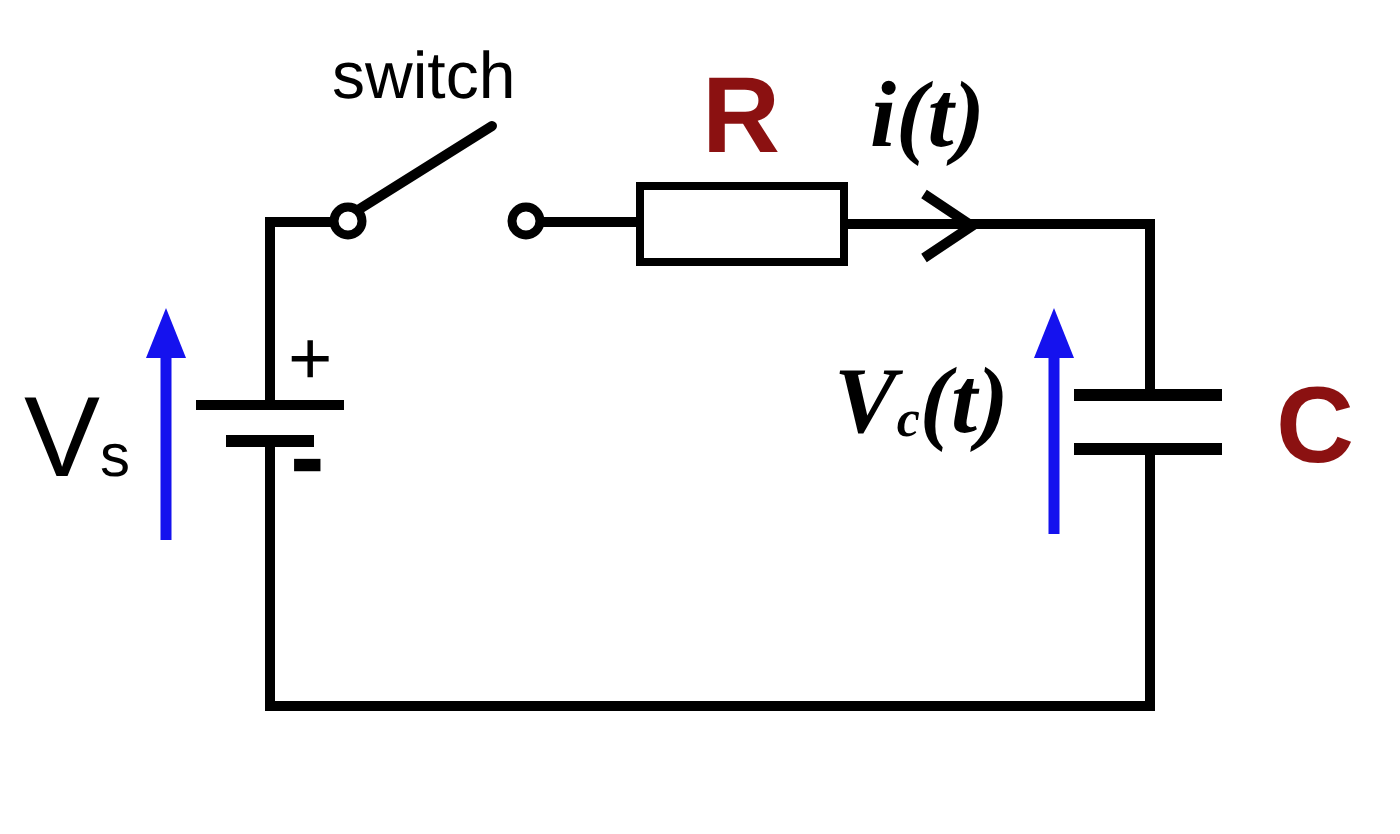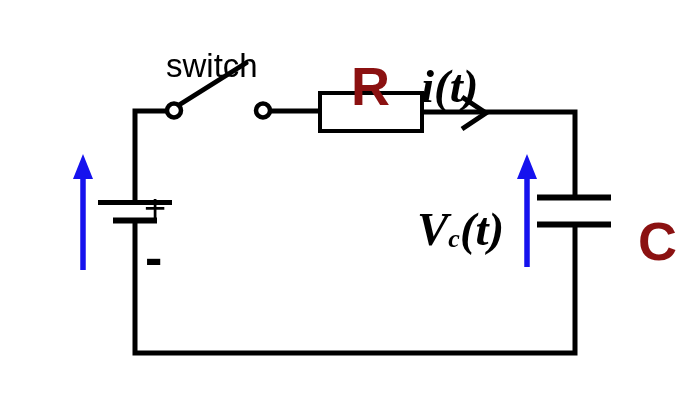--- a/index.html
+++ b/index.html
@@ -23,21 +23,20 @@
   .contact{fill:#ffffff;stroke:var(--wire);stroke-width:4.5;}
   .comp{fill:#ffffff;stroke:var(--wire);stroke-width:4;}
   .plate{stroke:var(--wire);fill:none;}
   .arrow-shaft{stroke:var(--arrow);stroke-width:5.5;}
   .arrow-head{fill:var(--arrow);stroke:none;}
   .lbl{
     position:absolute;
     line-height:1;
     color:var(--text);
     white-space:nowrap;
-    margin-top:28px;
   }
   .red{color:var(--component-label);font-weight:bold;}
   .serif-it{font-family:"Liberation Serif",serif;font-style:italic;font-weight:bold;}
   .sub-s{font-size:30px;vertical-align:baseline;}
   .sub-c{font-size:26px;vertical-align:-2px;}
 </style>
 </head>
 <body>
 
 <div class="stage">
@@ -70,22 +69,23 @@
     <polygon class="arrow-head" points="83,154 73,179 93,179"></polygon>
 
     <line class="arrow-shaft" x1="527" y1="267" x2="527" y2="174"></line>
     <polygon class="arrow-head" points="527,154 517,179 537,179"></polygon>
   </svg>
 
   <span class="lbl" style="left:166px;top:21px;font-size:33px;">switch</span>
 
   <span class="lbl red" style="left:351px;top:31px;font-size:54px;">R</span>
 
-  <span class="lbl serif-it" style="left:421px;top:35px;font-size:47px;">i(t)</span>
+  <span class="lbl serif-it" style="left:435px;top:35px;font-size:47px;">i(t)</span>
 
+  <span class="lbl" style="left:12px;top:191px;font-size:57px;"><span>V</span><span class="sub-s">s</span></span>
 
   <span class="lbl serif-it" style="left:417px;top:178px;font-size:47px;"><span>V</span><span class="sub-c">c</span><span>(t)</span></span>
 
   <span class="lbl red" style="left:638px;top:186px;font-size:54px;">C</span>
 
   <span class="lbl" style="left:144px;top:161px;font-size:38px;">+</span>
 
   <span class="lbl" style="left:145px;top:203px;font-size:52px;font-weight:bold;">-</span>
 
 </div>

